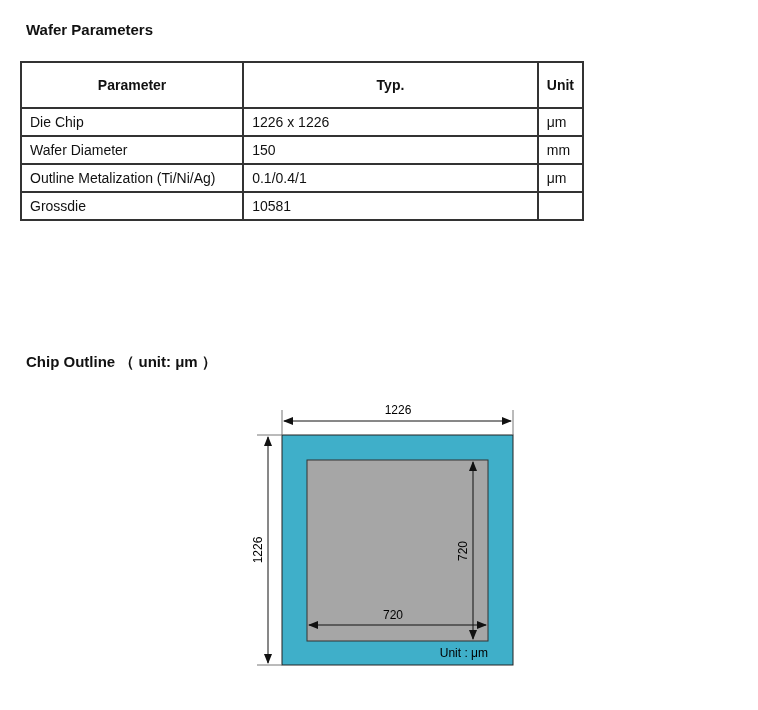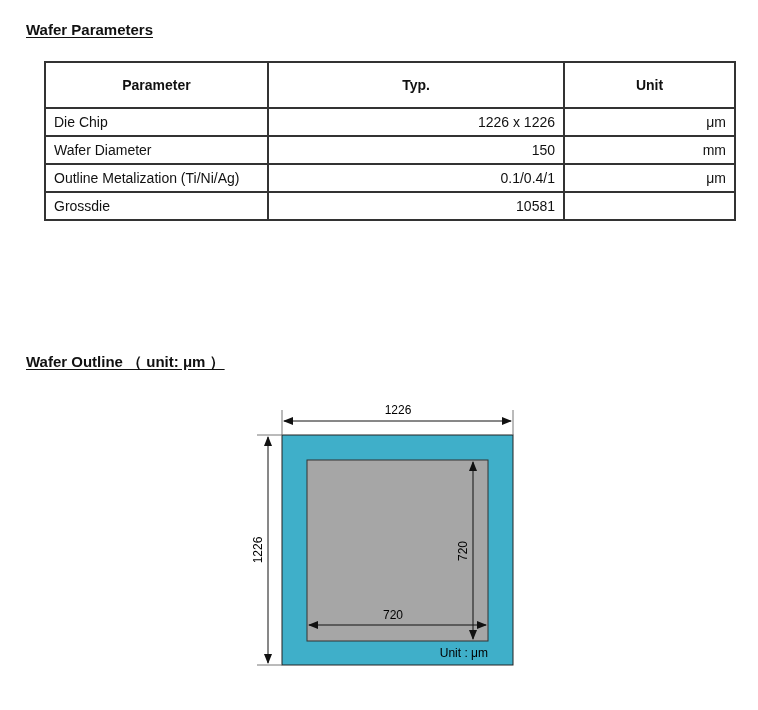--- a/index.html
+++ b/index.html
@@ -1,22 +1,22 @@
 <!DOCTYPE html>
 <html><head>
 <meta charset="utf-8">
 <style>
   html,body{margin:0;padding:0;background:#fff;}
   body{width:758px;height:710px;position:relative;overflow:hidden;font-family:"Liberation Sans",sans-serif;color:#111;}
-  .h{position:absolute;font-weight:bold;font-size:15px;text-decoration:underline;text-underline-offset:2px;}
-  table{position:absolute;left:44px;top:61px;border-collapse:collapse;width:692px;font-size:14px;}
+  .h{position:absolute;font-weight:bold;font-size:15px;text-underline-offset:2px;}
+  table{position:absolute;left:20px;top:61px;border-collapse:collapse;width:564px;font-size:14px;}
   td,th{border:2px solid #333;padding:0 8px;}
   th{height:44px;font-weight:bold;text-align:center;}
   td{height:26px;}
-  td.c{text-align:right;}
+  td.c{text-align:left;}
   .diag{position:absolute;left:0;top:0;}
 </style>
 </head>
 <body>
 
 <div class="h" style="left:26px;top:21px;">Wafer Parameters</div>
 
 <table>
   <tbody>
       <tr>
@@ -40,21 +40,21 @@
         <td class="c">μm</td>
       </tr>
   <tr>
         <td>Grossdie</td>
         <td class="c">10581</td>
         <td class="c"></td>
       </tr>
 </tbody>
   </table>
 
-<div class="h" style="left:26px;top:353px;">Wafer Outline （ unit: μm ）</div>
+<div class="h" style="left:26px;top:353px;">Chip Outline （ unit: μm ）</div>
 
 <svg class="diag" width="758" height="710">
   <defs>
     <marker id="ah" markerWidth="10" markerHeight="8" refX="9" refY="4" orient="auto-start-reverse">
       <path d="M0,0 L10,4 L0,8 Z" fill="#111"></path>
     </marker>
   </defs>
   <rect x="282" y="435" width="231" height="230" fill="#3fafc9" stroke="#222" stroke-width="1"></rect>
   <rect x="307" y="460" width="181" height="181" fill="#a6a6a6" stroke="#333" stroke-width="1"></rect>
 

